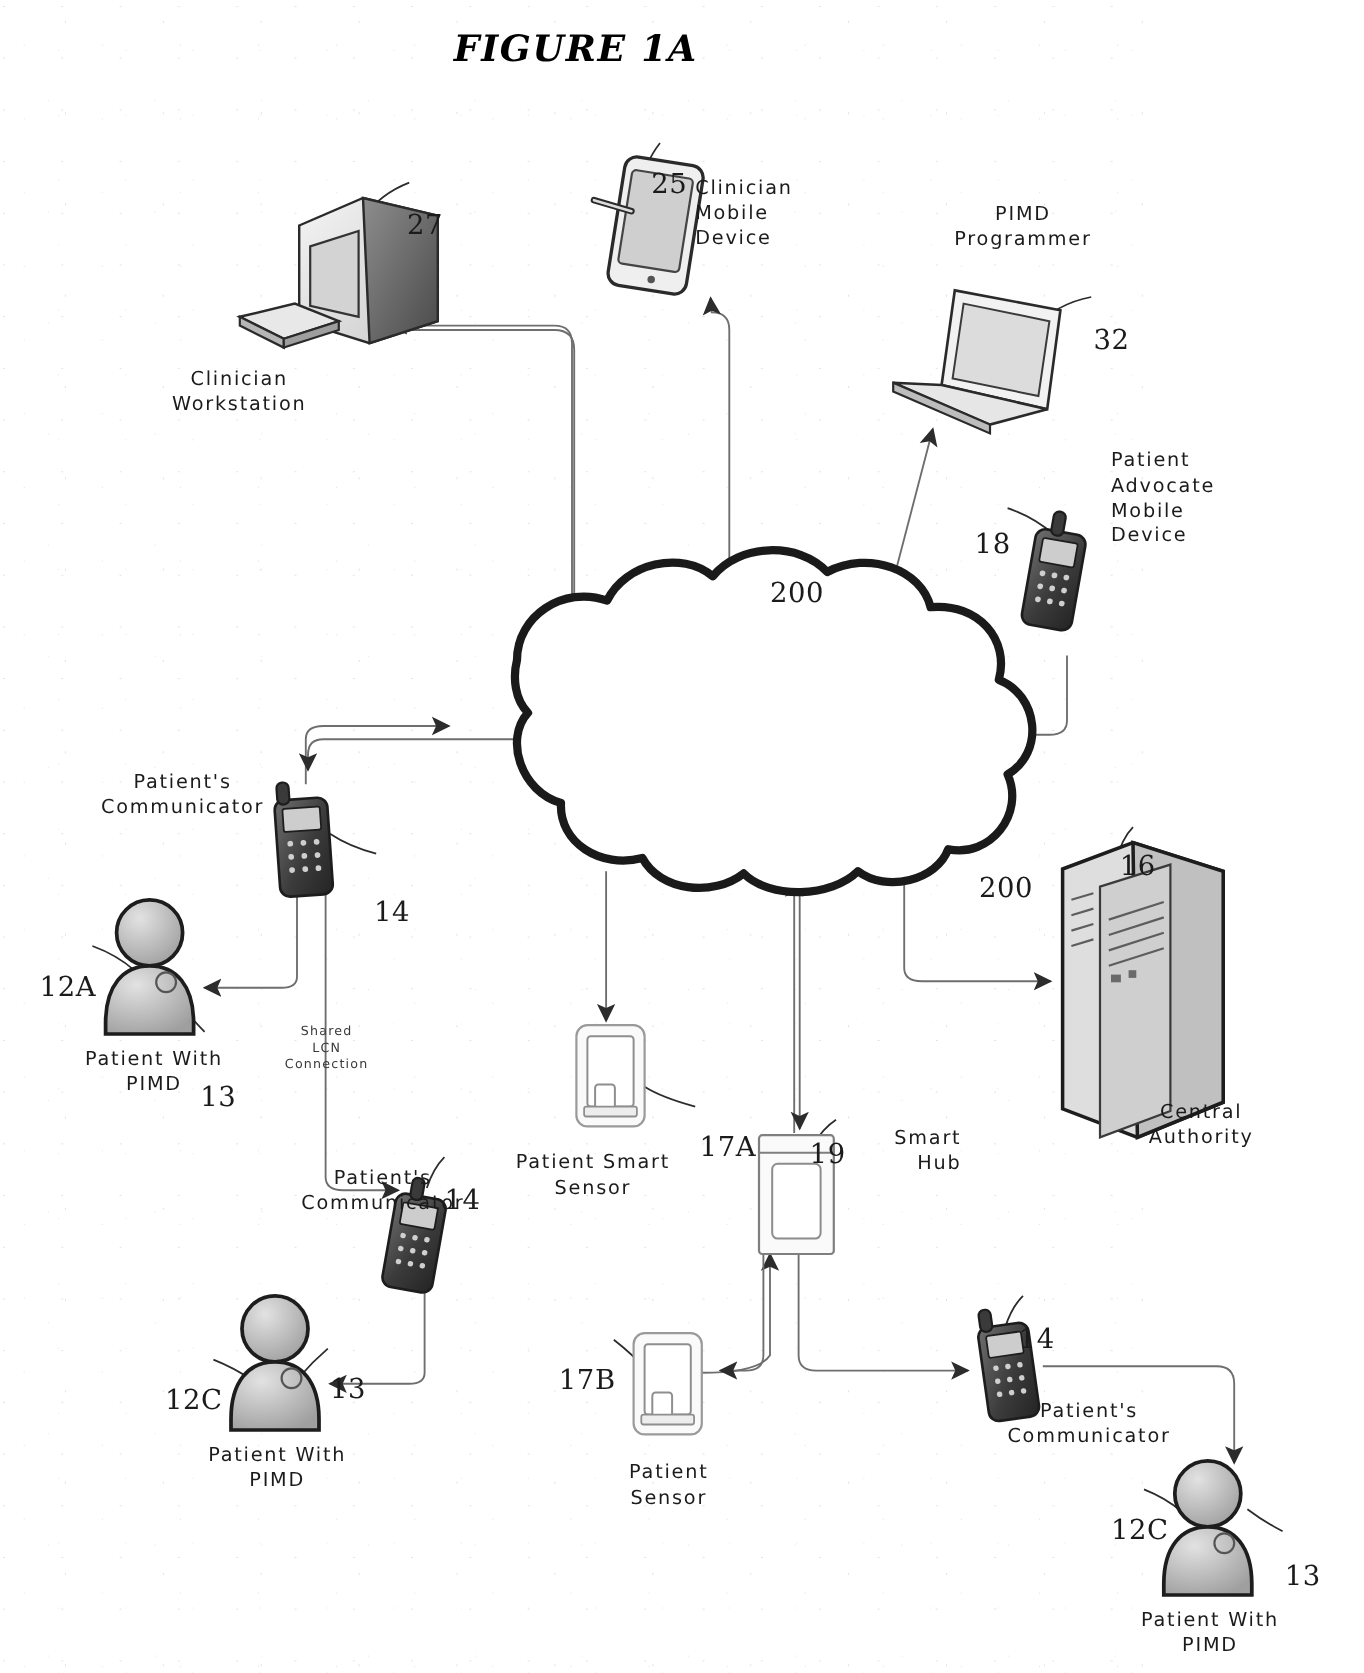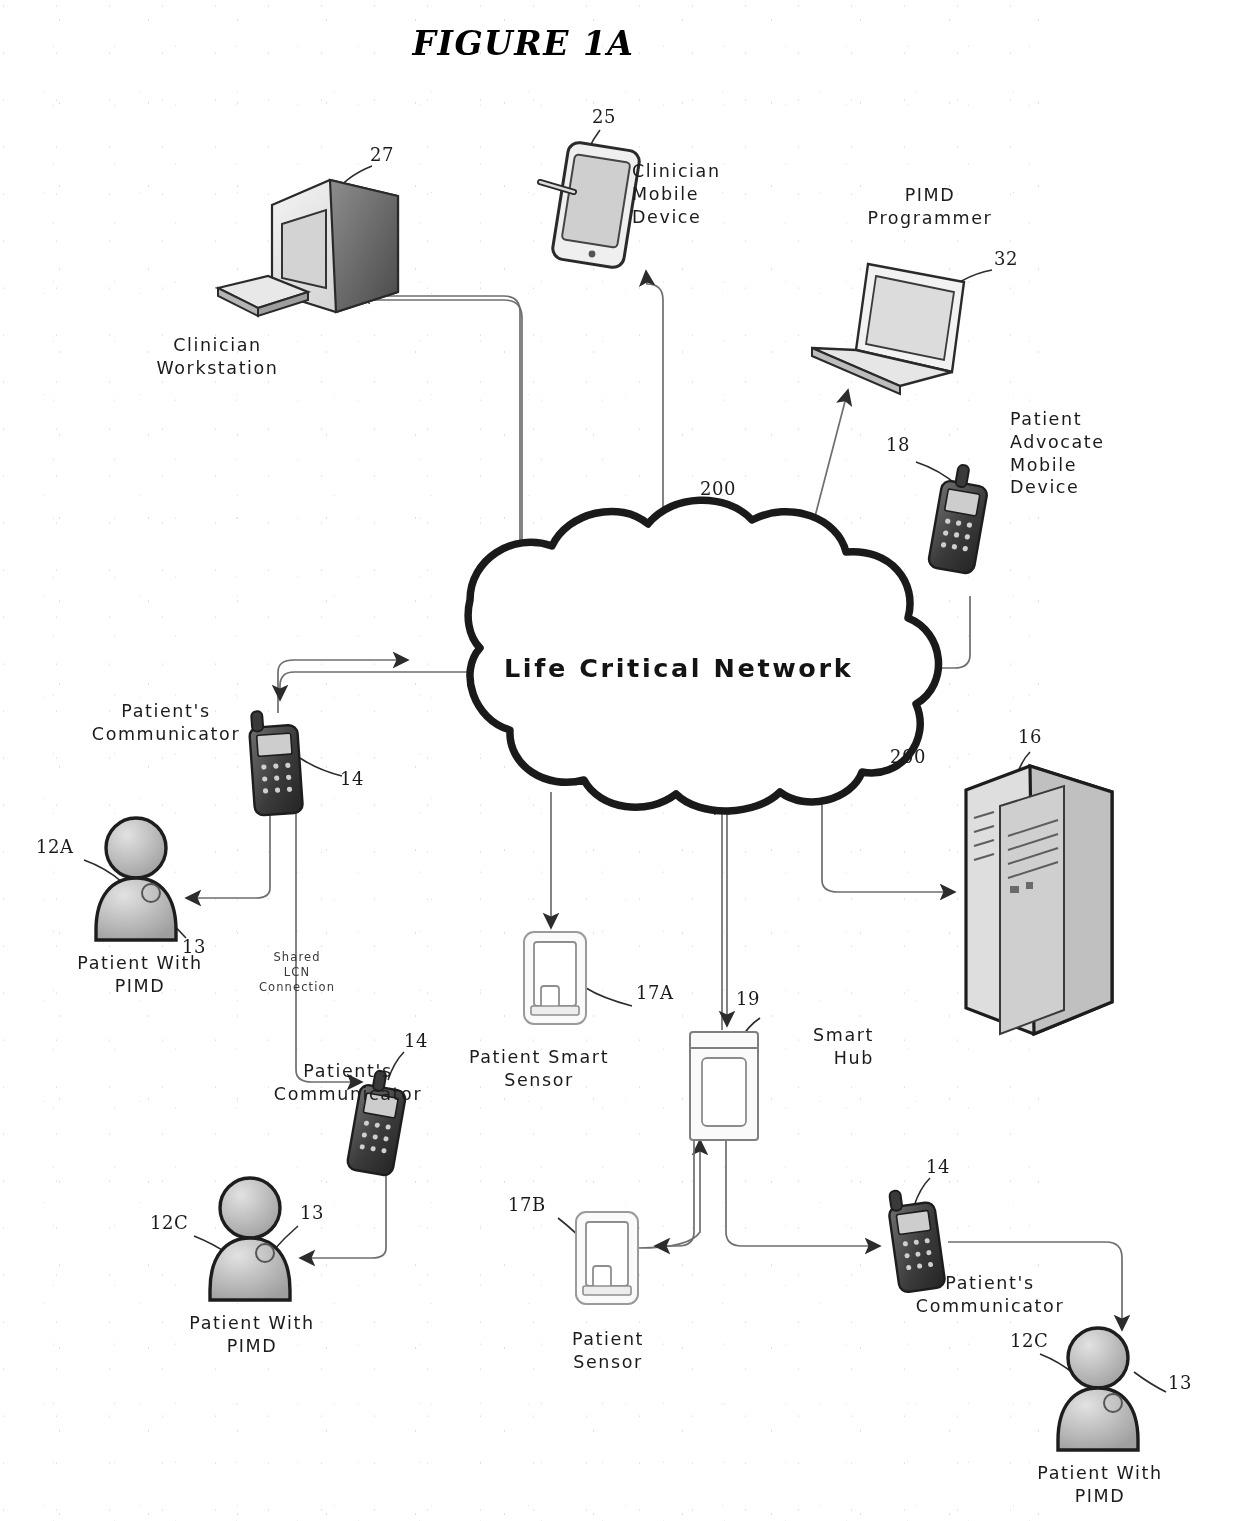--- a/index.html
+++ b/index.html
@@ -14,24 +14,24 @@
        radial-gradient(circle at 67% 24%, #9a9a9a .6px, transparent .7px),
        radial-gradient(circle at 88% 78%, #aaa .5px, transparent .6px),
        radial-gradient(circle at 45% 91%, #a5a5a5 .5px, transparent .6px);
      background-size:53px 47px,71px 67px,89px 83px,61px 59px,97px 101px;}
 
   svg#wires{position:absolute;left:0;top:0;width:1240px;height:1521px;}
 
   .lbl{position:absolute;text-align:center;line-height:1.30;
        letter-spacing:1.6px;color:#1b1b1b;white-space:pre-line;}
   .lbl.s17{font-size:17.5px;}
-  .lbl.s11{font-size:11.5px;letter-spacing:1.1px;line-height:1.32;color:#3a3a3a;margin-top:20px;}
+  .lbl.s11{font-size:11.5px;letter-spacing:1.1px;line-height:1.32;color:#3a3a3a;}
 
   .num{position:absolute;font-family:"DejaVu Serif", serif;
-       font-size:18px;color:#1b1b1b;letter-spacing:.5px;}
+       font-size:25px;color:#1b1b1b;letter-spacing:.5px;margin-top:46px;}
 
   .title{position:absolute;left:0;right:0;top:24px;text-align:center;
      font-family:"DejaVu Serif", serif;font-style:italic;font-weight:bold;
      font-size:33px;letter-spacing:1.5px;color:#000;}
 
   .cloudtext{position:absolute;font-size:25.5px;font-weight:bold;
      letter-spacing:2.6px;color:#141414;white-space:nowrap;}
 </style>
 </head>
 <body>
@@ -283,21 +283,20 @@
       </g>
     </g>
 
     <g>
       <circle cx="1098" cy="1358" r="30" fill="url(#gBody)" stroke="#1d1d1d" stroke-width="3.4"></circle>
       <path d="M1058,1440 C1058,1406 1074,1388 1098,1388 C1122,1388 1138,1406 1138,1440 L1138,1450 L1058,1450 Z" fill="url(#gBody)" stroke="#1d1d1d" stroke-width="3.4"></path>
       <circle cx="1113" cy="1403" r="9" fill="none" stroke="#555" stroke-width="2"></circle>
     </g>
   </svg>
 
-  <div class="cloudtext" style="left:504px;top:653px;">Life Critical Network</div>
   <div class="num" style="left:700px;top:478px;">200</div>
   <div class="num" style="left:890px;top:746px;">200</div>
 
   <div class="lbl s17" style="left:110px;top:334px;width:215px;">Clinician
 Workstation</div>
   <div class="num" style="left:370px;top:144px;">27</div>
 
   <div class="lbl s17" style="left:632px;top:160px;width:180px;text-align:left;">Clinician
 Mobile
 Device</div>
@@ -306,20 +305,22 @@
   <div class="lbl s17" style="left:820px;top:184px;width:220px;">PIMD
 Programmer</div>
   <div class="num" style="left:994px;top:248px;">32</div>
 
   <div class="lbl s17" style="left:1010px;top:408px;width:200px;text-align:left;">Patient
 Advocate
 Mobile
 Device</div>
   <div class="num" style="left:886px;top:434px;">18</div>
 
+  <div class="lbl s17" style="left:1002px;top:1000px;width:180px;">Central
+Authority</div>
   <div class="num" style="left:1018px;top:726px;">16</div>
 
   <div class="lbl s17" style="left:46px;top:700px;width:240px;">Patient's
 Communicator</div>
   <div class="num" style="left:340px;top:768px;">14</div>
 
   <div class="lbl s17" style="left:28px;top:952px;width:224px;">Patient With
 PIMD</div>
   <div class="num" style="left:36px;top:836px;">12A</div>
   <div class="num" style="left:182px;top:936px;">13</div>

